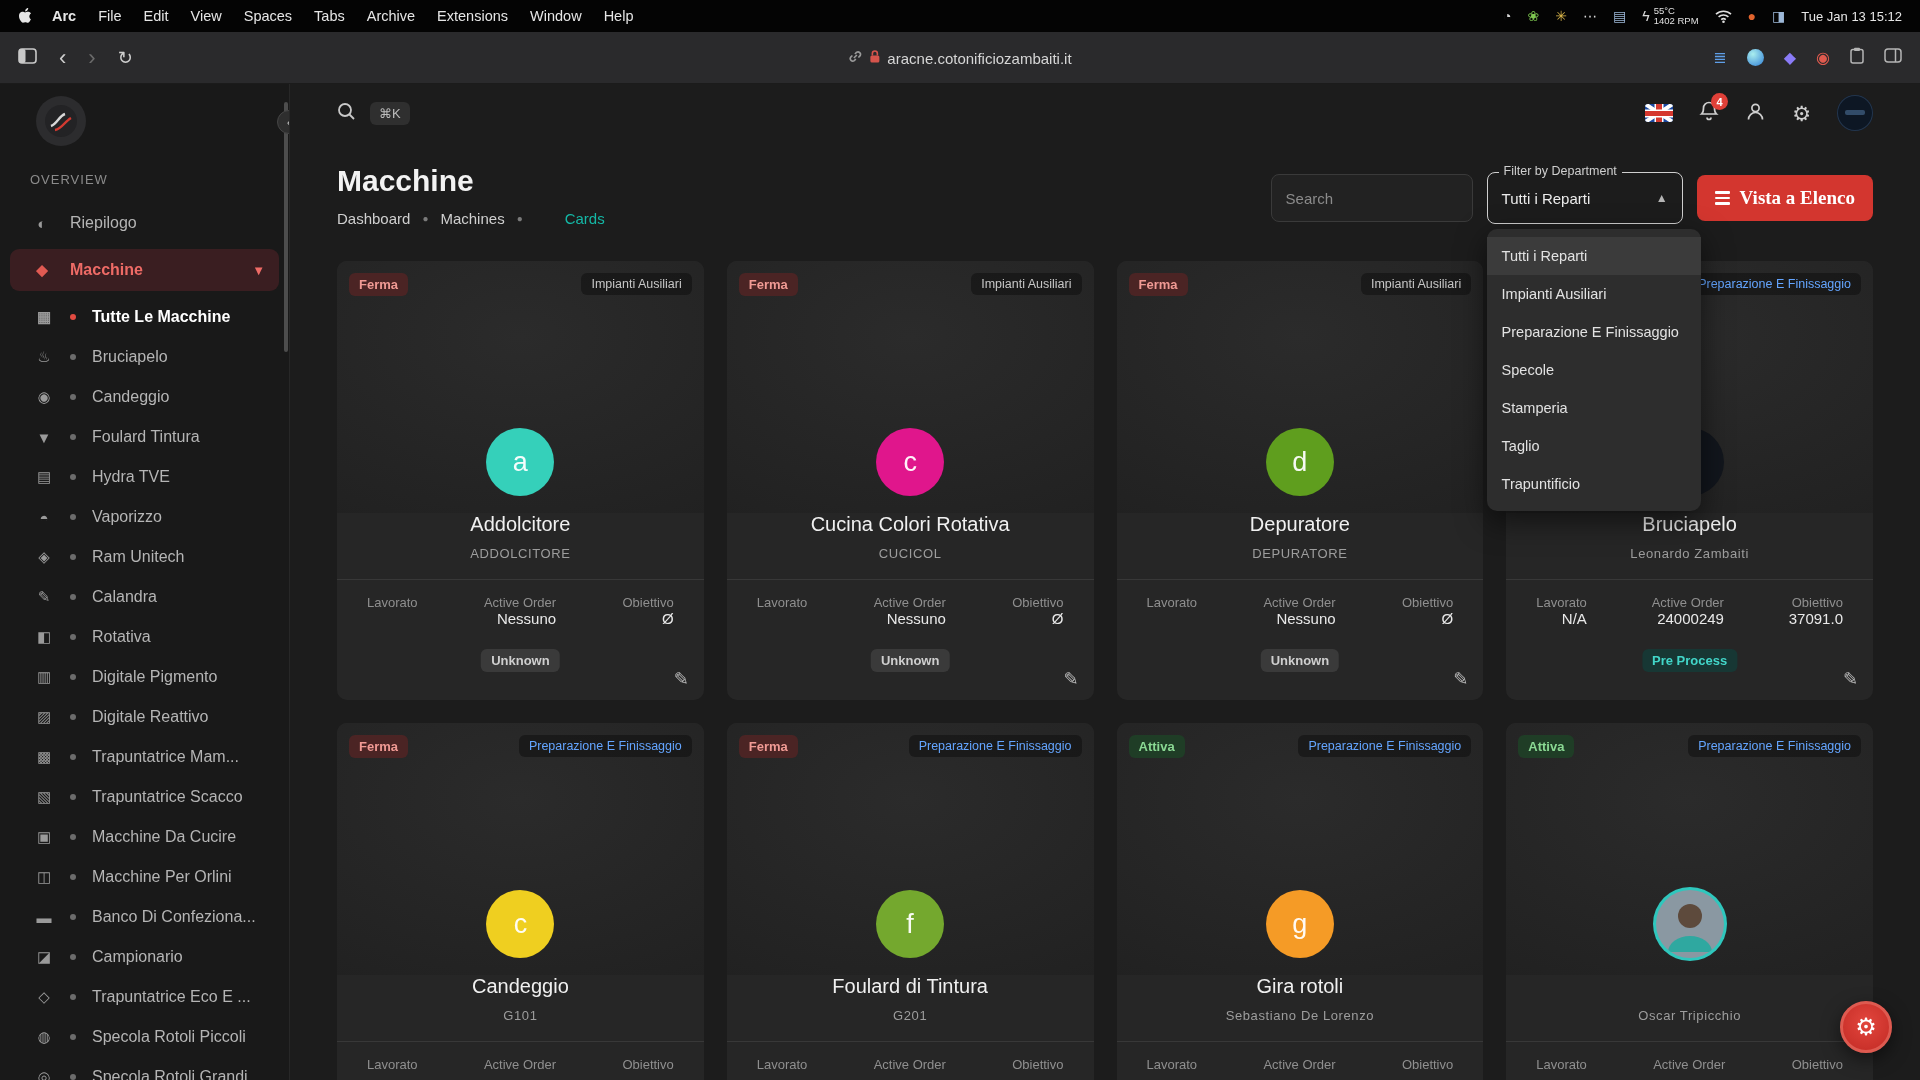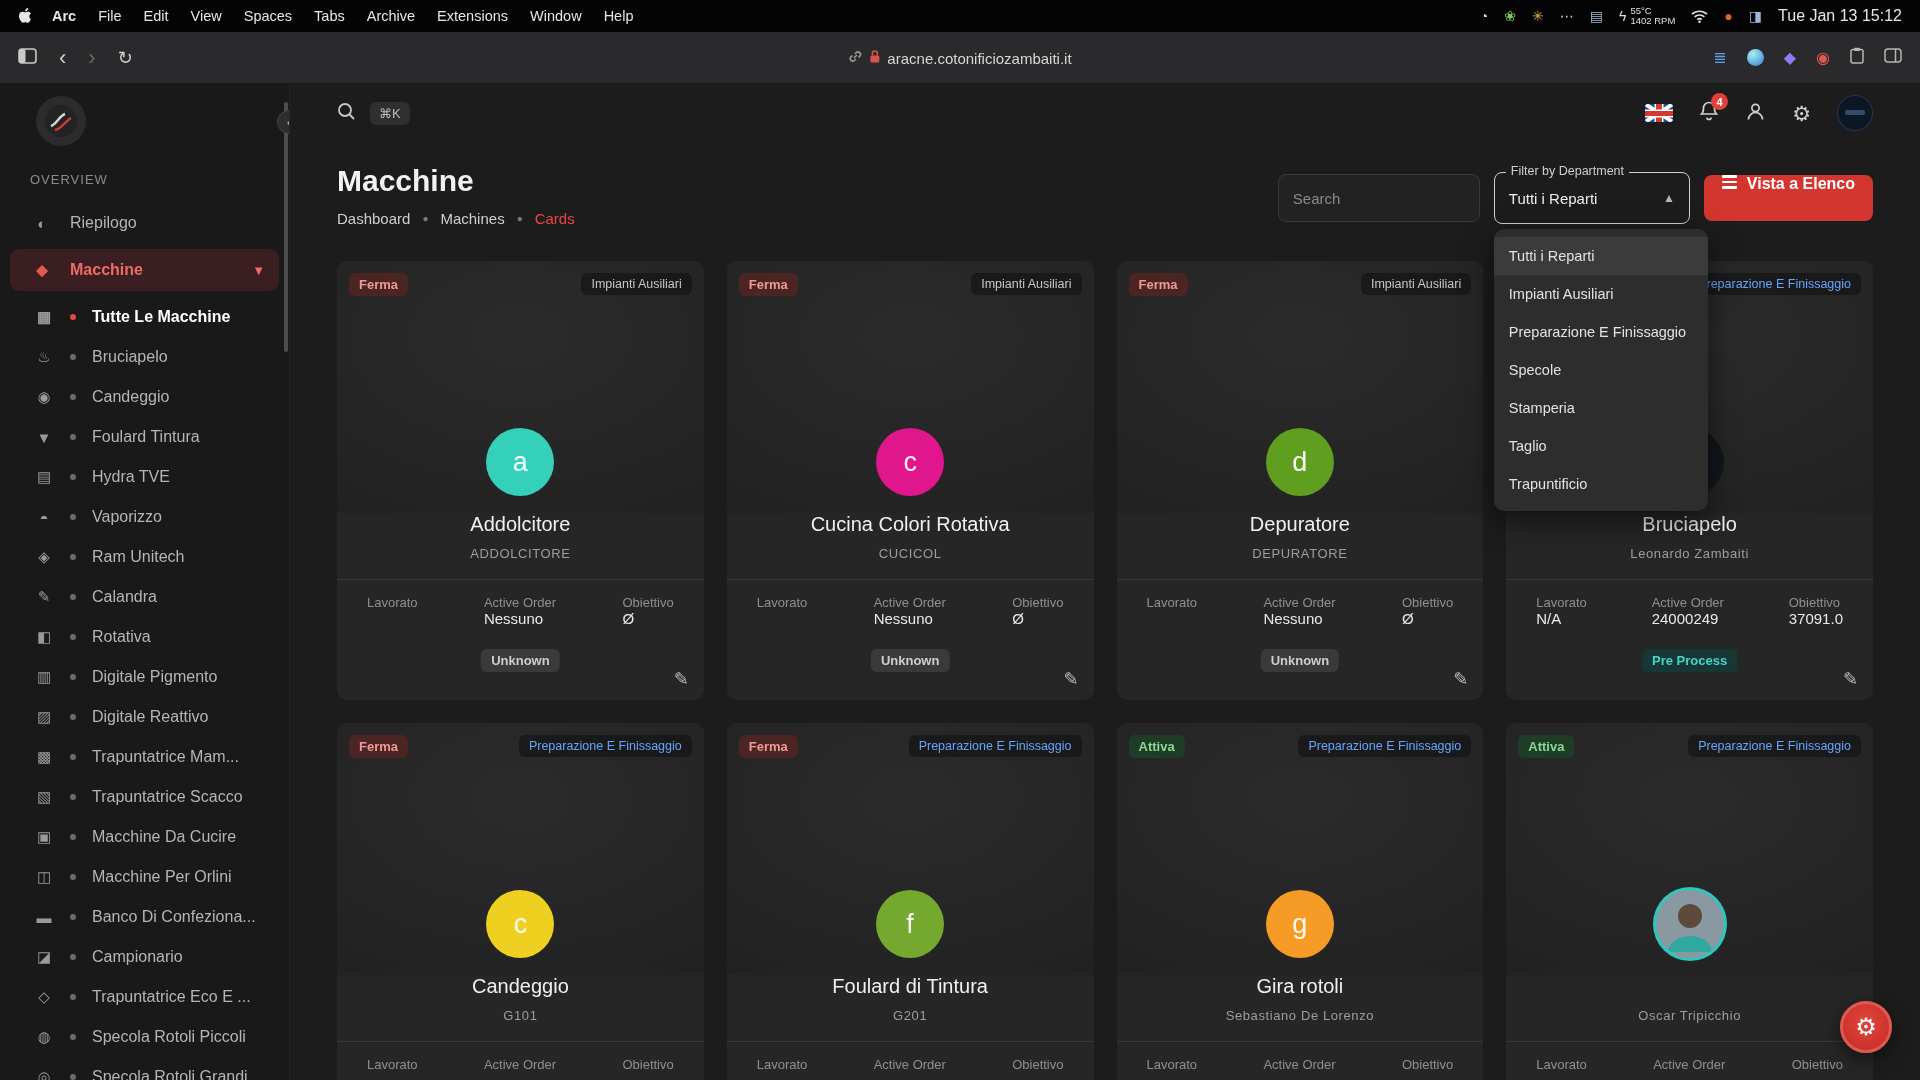--- a/index.html
+++ b/index.html
@@ -12,21 +12,21 @@
   .menubar .apple { width:15px; height:17px; margin-right:8px; display:flex; align-items:center; }
   .menubar .mitem { padding:0 11px; cursor:default; white-space:nowrap; }
   .menubar .mitem.bold { font-weight:700; }
   .mb-right { margin-left:auto; display:flex; align-items:center; gap:16px; }
   .mb-ic { font-size:14px; color:#d8d8d8; line-height:1; }
   .mb-ic.green { color:#7ec850; } .mb-ic.multi { color:#d8b44a; } .mb-ic.orange{ color:#e2642d; }
   .mb-ic.blue { color:#9db8d8; }
   .temp-block { display:flex; align-items:center; gap:4px; }
   .temp-txt { display:flex; flex-direction:column; align-items:flex-start; line-height:1.05; }
   .temp-txt span { font-size:9.5px; color:#e0e0e0; }
-  .mb-clock { font-size:16px; white-space:nowrap; }
+  .mb-clock { font-size:13px; white-space:nowrap; }
   .wifi-svg { display:block; }
 
   
   .toolbar { height:52px; background:#2a2a2c; display:flex; align-items:center;
              padding:0 18px; position:relative; border-bottom:1px solid #1b1b1b; }
   .tb-left { display:flex; align-items:center; gap:22px; color:#c9c9c9; }
   .tb-btn { font-size:22px; line-height:1; color:#cdcdcd; cursor:default; }
   .tb-btn.dim { color:#6b6b6b; }
   .tb-reload { font-size:18px; }
   .tb-url { position:absolute; left:50%; top:50%; transform:translate(-50%,-50%);
@@ -86,43 +86,43 @@
             justify-content:center; padding:0 4px; font-weight:700; }
   .gear-glyph { font-size:21px; color:#cfcfcf; line-height:1; }
   .user-avatar { width:36px; height:36px; border-radius:50%; background:#0d1724;
                  box-shadow:inset 0 0 0 1px #24364d; position:relative; }
   .user-avatar::after { content:""; position:absolute; left:8px; top:15px; width:20px; height:5px;
                         background:#3c5a7a; border-radius:2px; opacity:.8; }
 
   .page-head { display:flex; align-items:flex-start; margin-top:22px; }
   .ptitle { font-size:30px; font-weight:700; color:#f2f2f2; }
   .crumbs { display:flex; align-items:center; gap:12px; margin-top:12px; font-size:15px; }
-  .crumbs .c { color:#cfcfcf; } .crumbs .c.cur { color:#ef4444; }
+  .crumbs .c { color:#cfcfcf; } .crumbs .c.cur { color:#14b8a6;margin-left:30px; }
   .crumbs .sep { color:#7a7a7a; font-size:10px; }
 
   .controls { margin-left:auto; display:flex; align-items:center; gap:14px; margin-top:8px; }
   .search-box { width:202px; height:48px; background:#222222; border:1px solid #3a3a3a;
                 border-radius:8px; color:#e6e6e6; padding:0 14px; font-size:15px;
                 font-family:"Liberation Sans",sans-serif; }
   .search-box::placeholder { color:#8b8b8b; }
   .select-wrap { position:relative; z-index:60; }
   .select { width:196px; height:52px; border:1px solid #cfcfcf; border-radius:8px;
             display:flex; align-items:center; padding:0 14px; color:#ececec; font-size:15px;
             background:#1c1c1c; cursor:default; }
   .select .chev { margin-left:auto; color:#b5b5b5; font-size:12px; }
   .flabel { position:absolute; top:-8px; left:12px; background:#1c1c1c; padding:0 5px;
             font-size:12.5px; color:#cfcfcf; }
   .dropdown { position:absolute; top:57px; left:0; width:214px; background:#2d2d2d;
               border-radius:10px; padding:8px 0; box-shadow:0 10px 30px rgba(0,0,0,.55); }
   .opt { height:38px; display:flex; align-items:center; padding:0 15px; font-size:14.5px;
          color:#e2e2e2; white-space:nowrap; cursor:default; }
   .opt.sel { background:#3b3b3b; }
   .list-btn { height:46px; background:#d3362f; border:none; border-radius:8px; color:#fff;
-              display:flex; align-items:flex-start; gap:10px; padding:0 18px; font-size:16px;
-              font-weight:600; font-family:Liberation Sans, sans-serif; cursor:default; }
+              display:flex; align-items:center; gap:10px; padding:0 18px; font-size:19px;
+              font-weight:600; font-family:Liberation Serif, serif; cursor:default; }
   .list-ic { display:flex; flex-direction:column; gap:3px; }
   .list-ic i { display:block; width:15px; height:2.5px; background:#fff; border-radius:1px; }
 
   
   .grid { margin-top:34px; display:grid; grid-template-columns:repeat(4,1fr); gap:23px; }
   .card { height:439px; background:#262626; border-radius:10px; position:relative; overflow:hidden; }
   .card::before { content:""; position:absolute; left:0; top:0; right:0; height:252px;
                   background:radial-gradient(130% 120% at 50% 30%, #2b2b2b 0%, #1d1d1d 100%); }
   .badge { position:absolute; padding:4px 10px; border-radius:6px; font-size:13px; font-weight:700; }
   .badge:empty { display:none; }
@@ -135,21 +135,21 @@
   .avatar { position:absolute; top:167px; left:50%; transform:translateX(-50%); width:68px; height:68px;
             border-radius:50%; display:flex; align-items:center; justify-content:center;
             font-size:27px; color:rgba(255,255,255,.95); }
   .avatar.photo { box-shadow:0 0 0 3px #2fc7bd; }
   .mname { position:absolute; top:252px; left:0; width:100%; text-align:center; font-size:20px;
            font-weight:500; color:#f0f0f0; }
   .msub { position:absolute; top:285px; left:0; width:100%; text-align:center; font-size:13px;
           letter-spacing:.6px; color:#9d9d9d; }
   .stats { position:absolute; top:318px; left:0; right:0; border-top:1px solid #383838;
            padding:15px 30px 0; display:flex; justify-content:space-between; }
-  .stat { text-align:left; }
+  .stat { text-align:right; }
   .sl { font-size:13px; color:#8f8f8f; }
   .sv { font-size:15px; color:#e9e9e9; }
   .order { top:388px; left:50%; transform:translateX(-50%); background:#3a3a3a; color:#cfcfcf; }
   .order.teal { background:#173734; color:#42d6c9; }
   .pencil { position:absolute; bottom:10px; right:15px; color:#b9b9b9; font-size:18px; }
 
   
   .fab { position:fixed; right:28px; bottom:27px; width:52px; height:52px; border-radius:50%;
          background:radial-gradient(circle at 50% 40%, #e2463d, #c22a24); border:3px solid #de5a50;
          display:flex; align-items:center; justify-content:center; color:#fff; font-size:24px;

